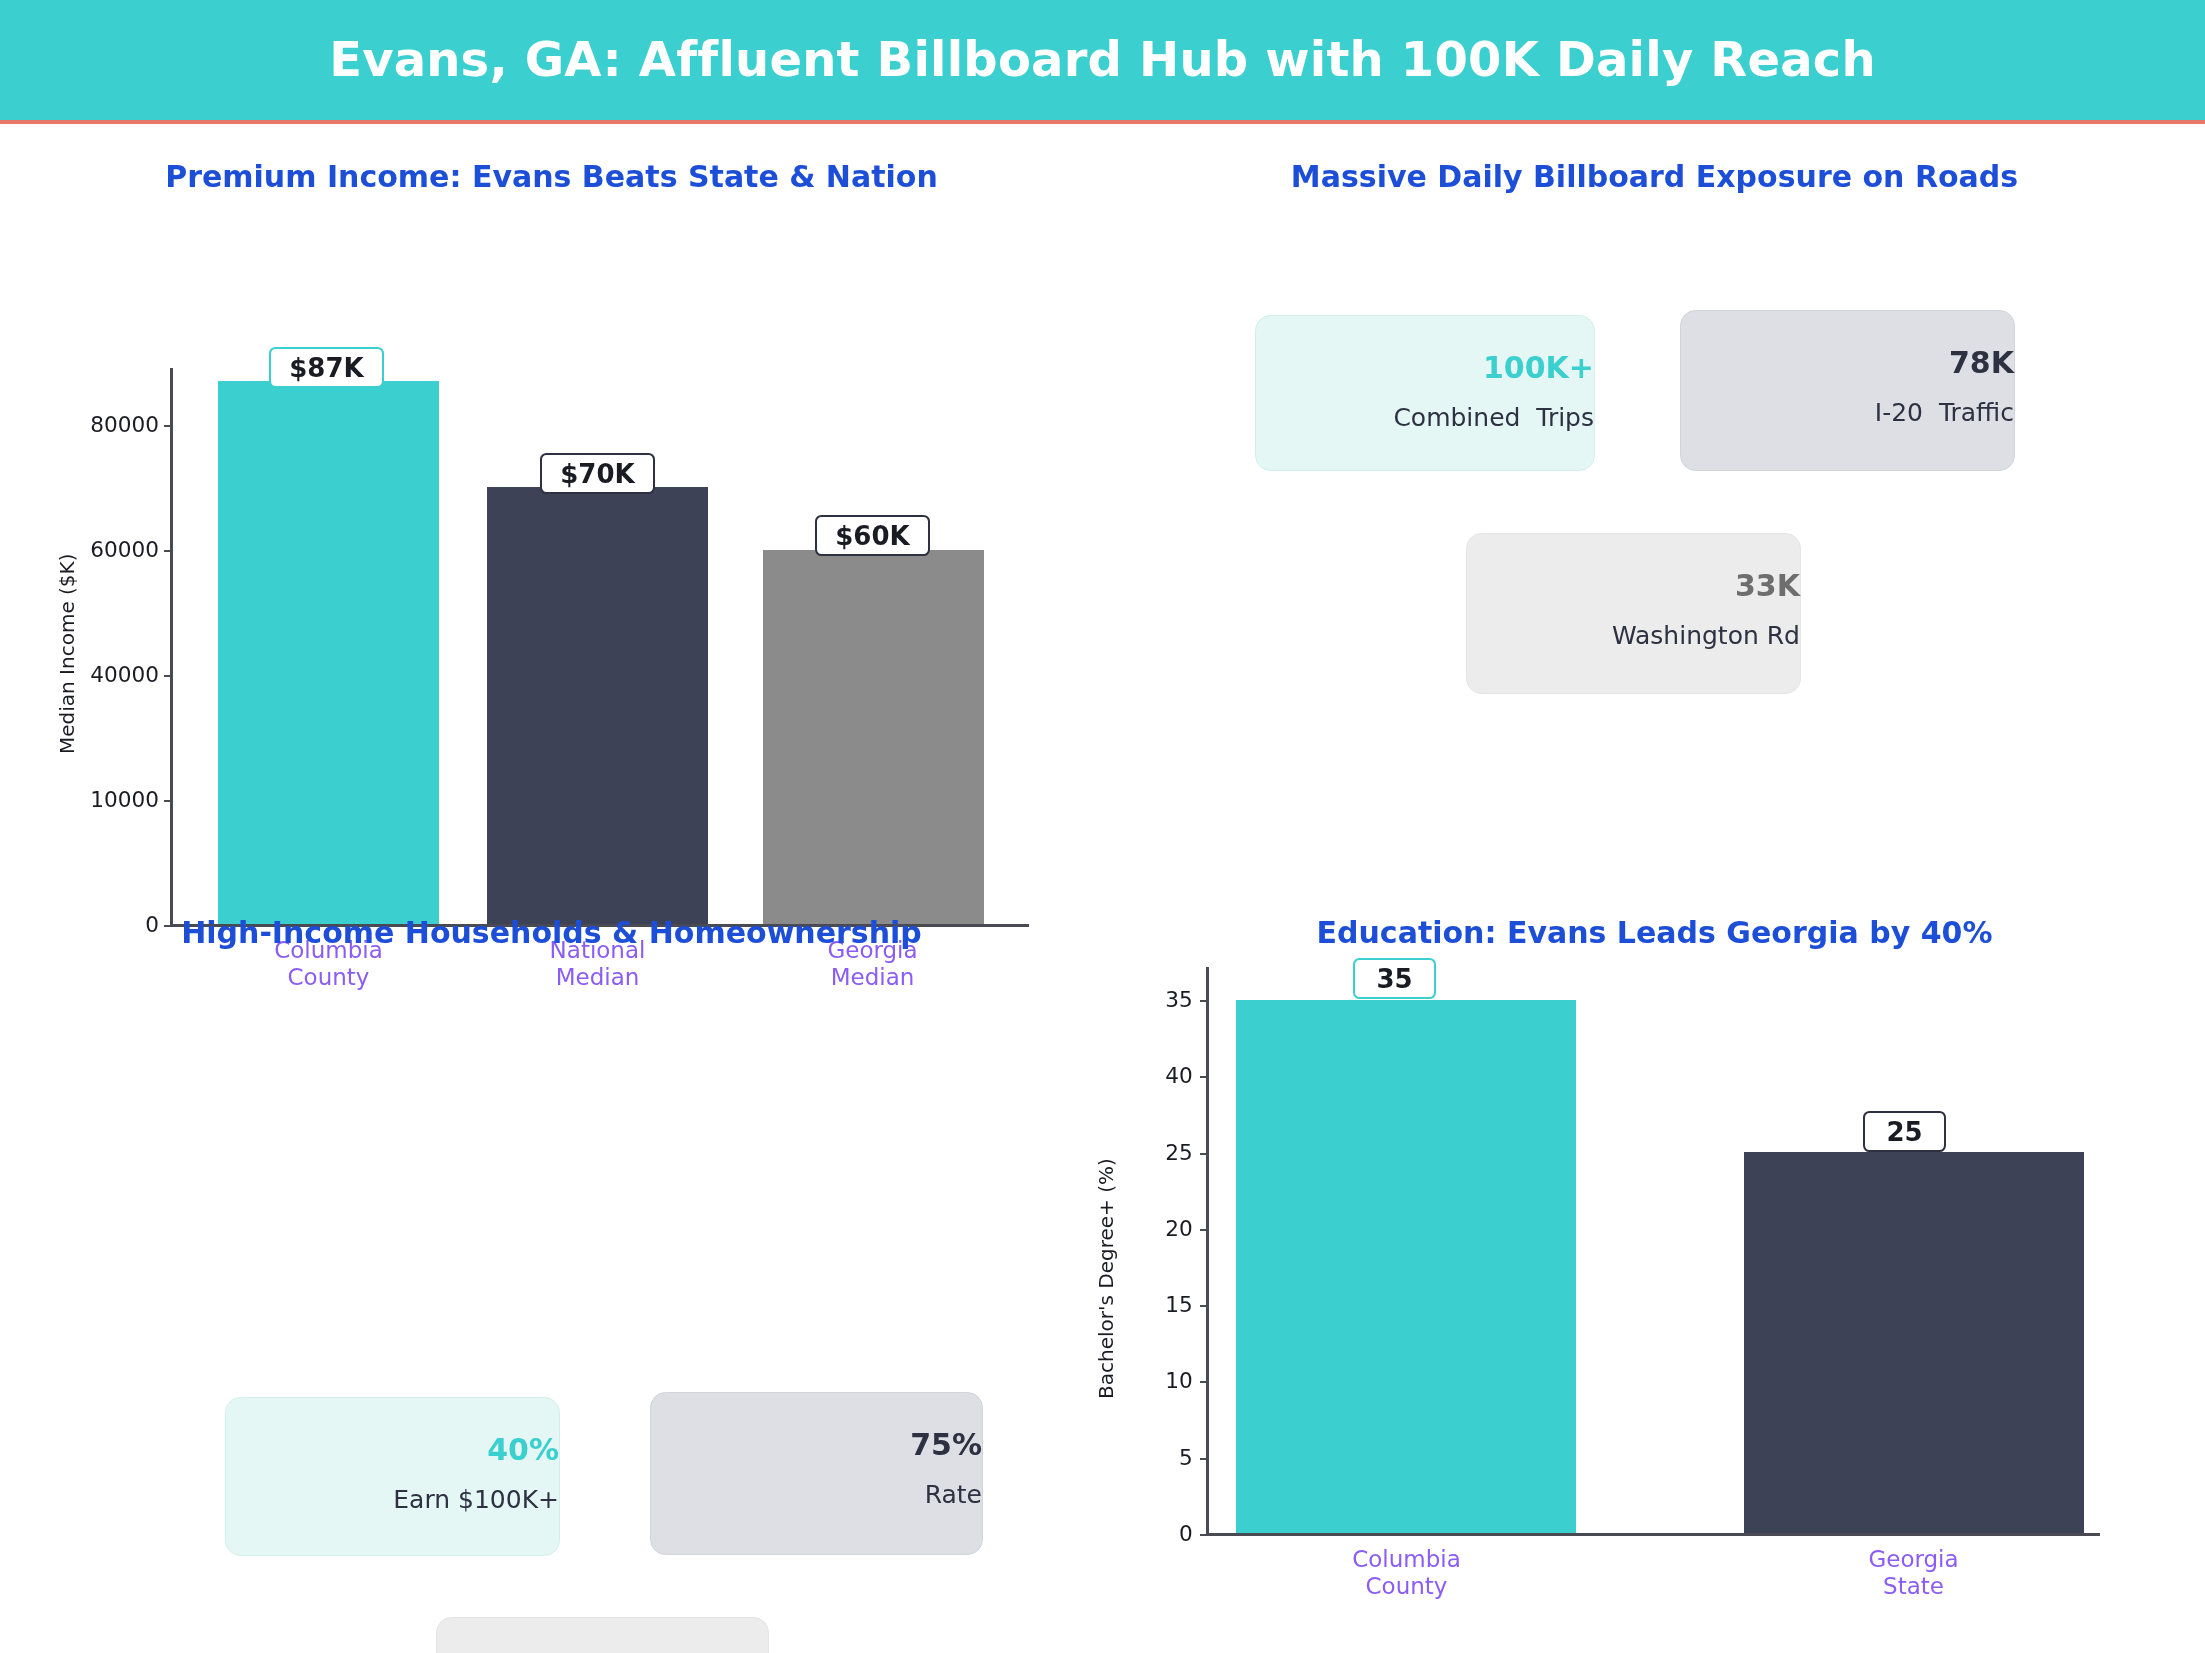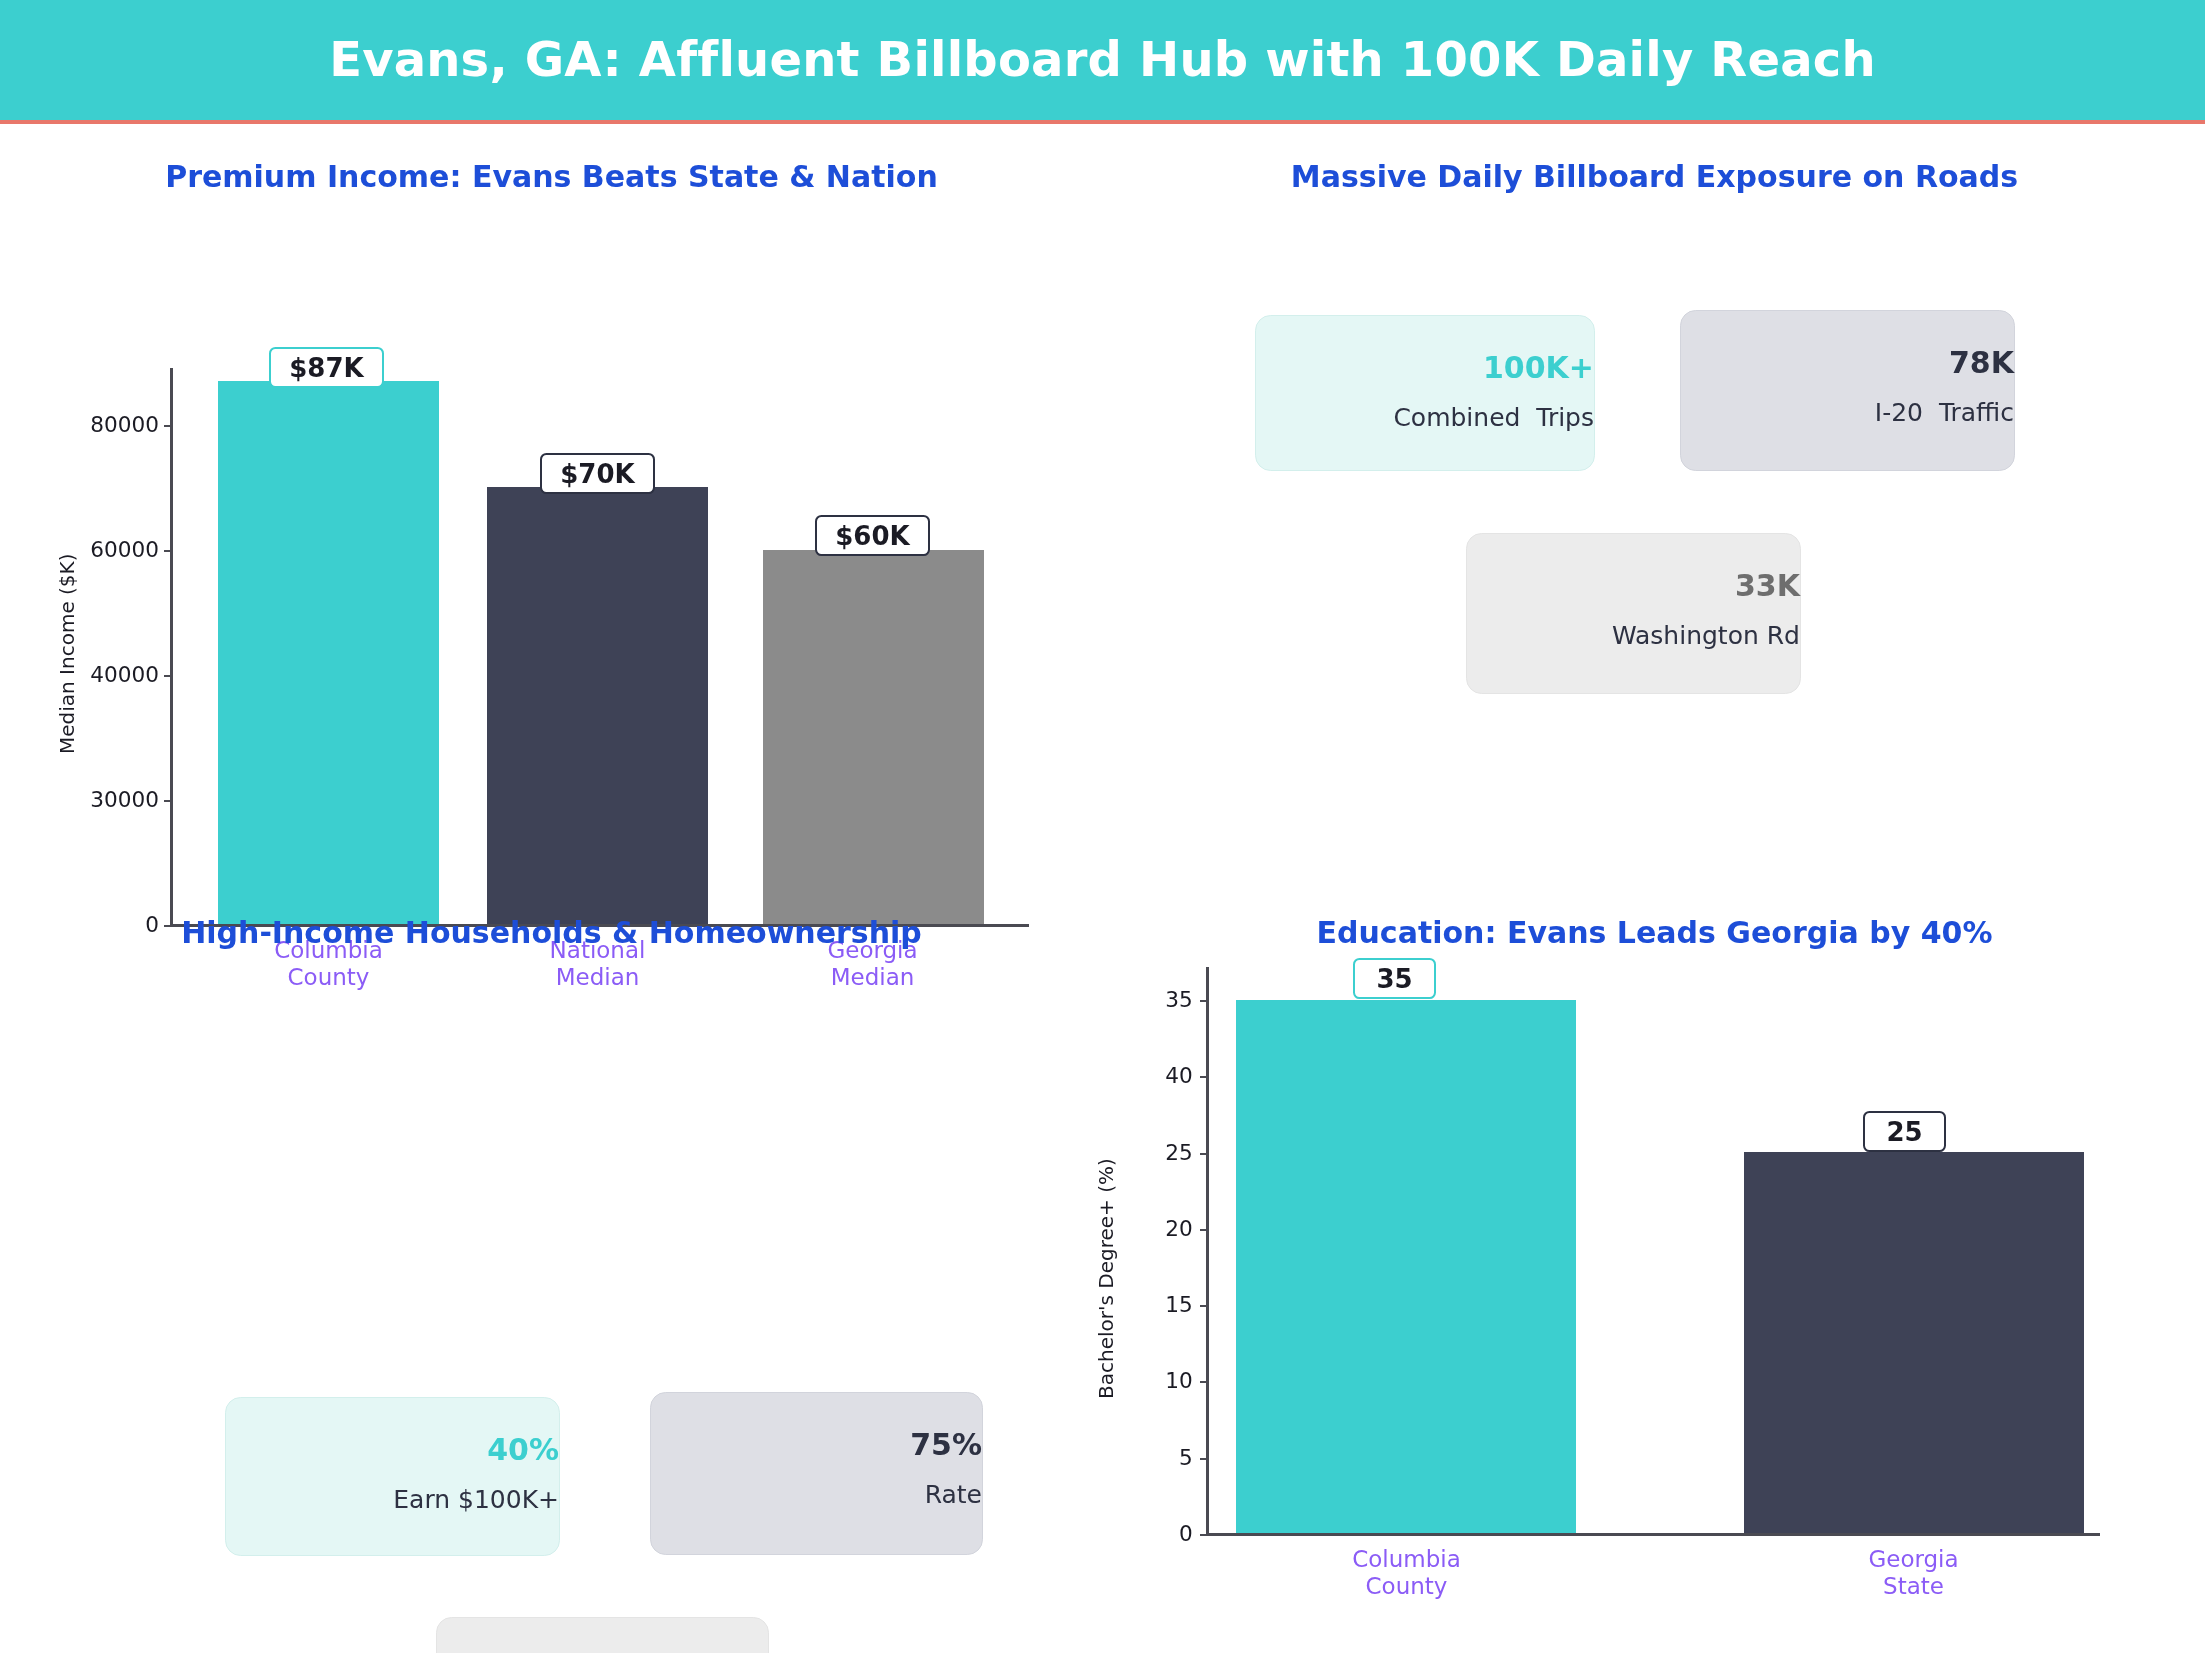--- a/index.html
+++ b/index.html
@@ -140,21 +140,21 @@
 
   <div class="plot" style="left:0px; top:0px; width:1103px; height:744px;">
 
     <div class="axis-line" style="left:170px; top:230px; width:2.8px; height:558px;"></div>
 
     <div class="axis-line" style="left:170px; top:786px; width:859px; height:2.8px;"></div>
 
     <div class="tick-label" style="left:74px; top:774px; width:85px;">0</div>
     <div class="tick-mark" style="left:164px; top:787px;"></div>
 
-    <div class="tick-label" style="left:74px; top:649px; width:85px;">30000</div>
+    <div class="tick-label" style="left:74px; top:649px; width:85px;">10000</div>
     <div class="tick-mark" style="left:164px; top:662px;"></div>
 
     <div class="tick-label" style="left:74px; top:524px; width:85px;">40000</div>
     <div class="tick-mark" style="left:164px; top:537px;"></div>
 
     <div class="tick-label" style="left:74px; top:399px; width:85px;">60000</div>
     <div class="tick-mark" style="left:164px; top:412px;"></div>
 
     <div class="tick-label" style="left:74px; top:274px; width:85px;">80000</div>
     <div class="tick-mark" style="left:164px; top:287px;"></div>

